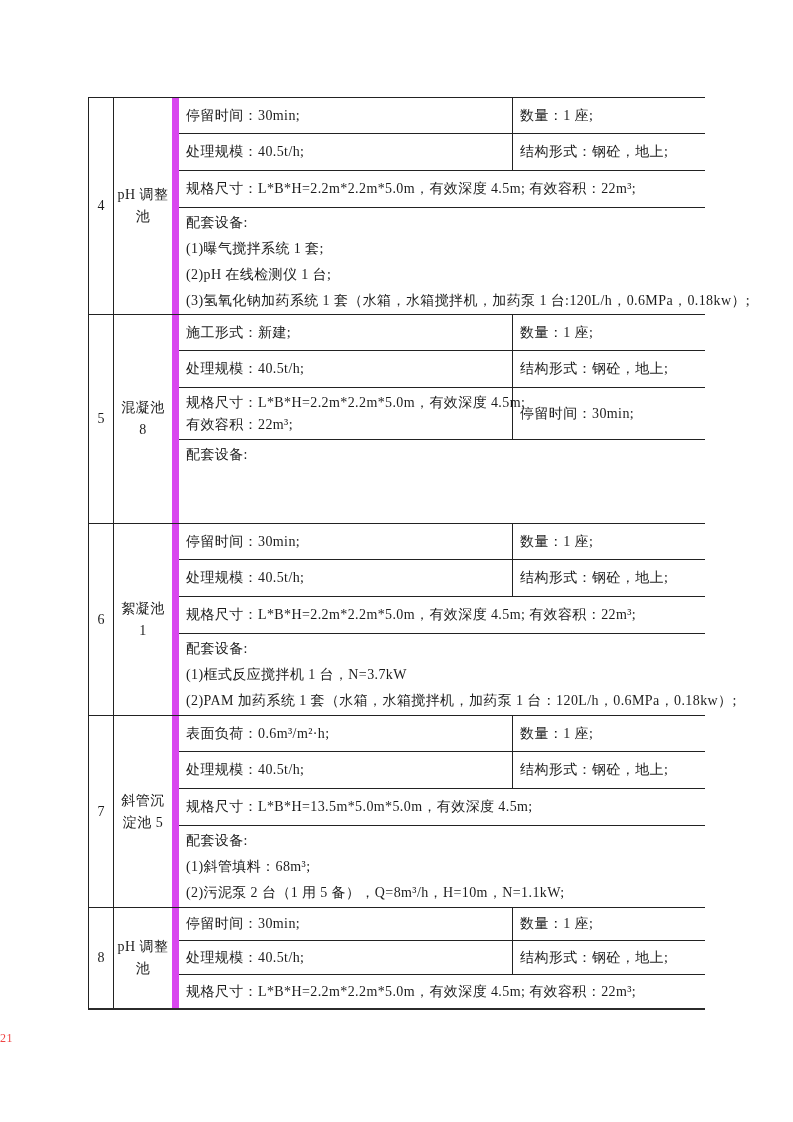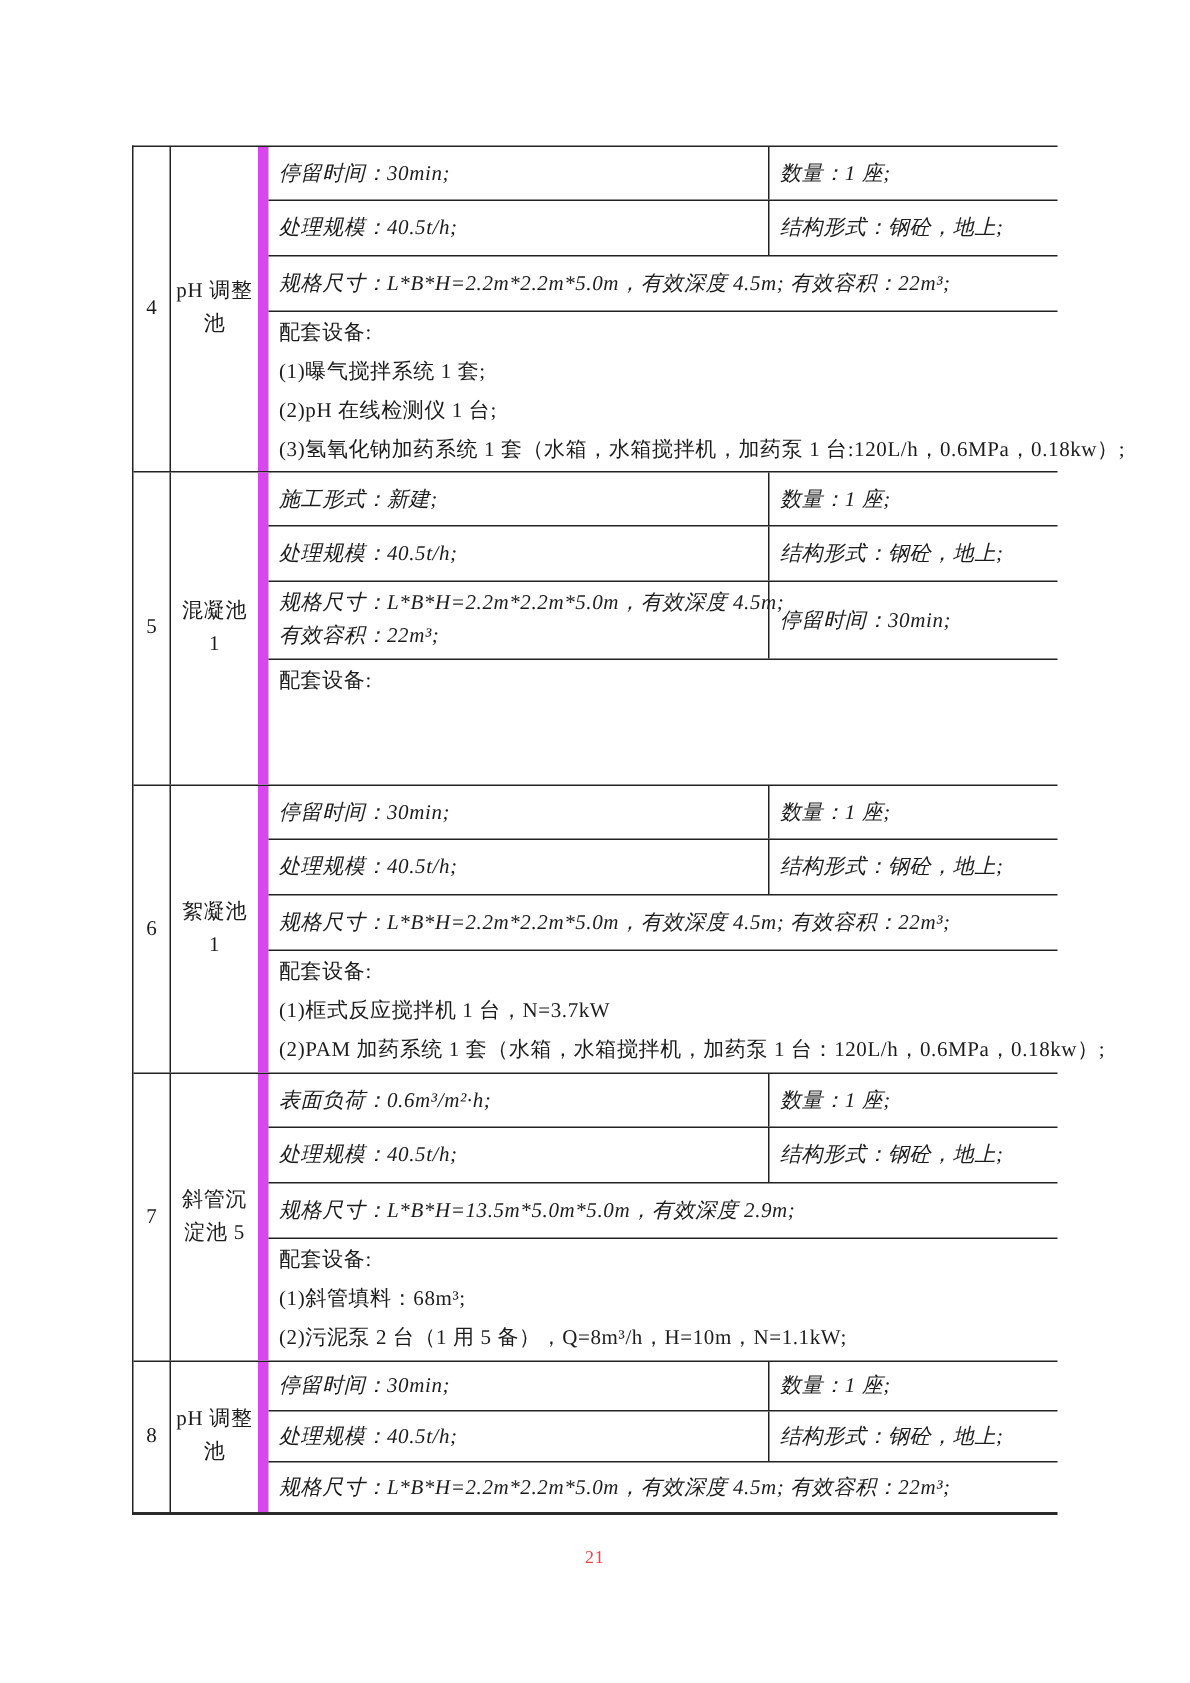--- a/index.html
+++ b/index.html
@@ -63,21 +63,20 @@
   }
   .col-specs > .srow:last-child { border-bottom: none; }
 
   .cell {
     display: flex;
     align-items: center;
     padding: 0 7px;
     font-size: 14px;
     letter-spacing: 0.4px;
     overflow: visible;
-    font-style: italic;
   }
   .cell.left {
     width: 334px;
     border-right: 1px solid #222;
     flex-shrink: 0;
   }
   .cell.right { flex: 1; }
   .cell.full  { flex: 1; }
   .cell.wrap2 { white-space: pre; line-height: 22px; }
 
@@ -99,21 +98,20 @@
   .h34  { height: 34px; }
   .h106 { height: 106px; }
   .h83  { height: 83px; }
   .h81  { height: 81px; }
 
   .page-number {
     position: absolute;
     top: 1031px;
     left: 0;
     width: 100%;
-    text-align: center;
     font-size: 12px;
     color: #ef4444;
     letter-spacing: 0.5px;
   }
 </style>
 </head>
 <body>
 
 <div class="doc-page">
 
@@ -142,21 +140,21 @@
             <div class="eline">(2)pH 在线检测仪 1 台;</div>
             <div class="eline">(3)氢氧化钠加药系统 1 套（水箱，水箱搅拌机，加药泵 1 台:120L/h，0.6MPa，0.18kw）;</div>
           </div>
         </div>
       </div>
     </div>
 
     <div class="block">
       <div class="col-no">5</div>
       <div class="col-name">混凝池
-1</div>
+8</div>
       <div class="col-specs">
         <div class="srow h36">
           <div class="cell left">施工形式：新建;</div>
           <div class="cell right">数量：1 座;</div>
         </div>
         <div class="srow h37">
           <div class="cell left">处理规模：40.5t/h;</div>
           <div class="cell right">结构形式：钢砼，地上;</div>
         </div>
         <div class="srow h52">
@@ -205,21 +203,21 @@
       <div class="col-specs">
         <div class="srow h36">
           <div class="cell left">表面负荷：0.6m³/m²·h;</div>
           <div class="cell right">数量：1 座;</div>
         </div>
         <div class="srow h37">
           <div class="cell left">处理规模：40.5t/h;</div>
           <div class="cell right">结构形式：钢砼，地上;</div>
         </div>
         <div class="srow h37">
-          <div class="cell full">规格尺寸：L*B*H=13.5m*5.0m*5.0m，有效深度 2.9m;</div>
+          <div class="cell full">规格尺寸：L*B*H=13.5m*5.0m*5.0m，有效深度 4.5m;</div>
         </div>
         <div class="srow h81">
           <div class="equip">
             <div class="eline">配套设备:</div>
             <div class="eline">(1)斜管填料：68m³;</div>
             <div class="eline">(2)污泥泵 2 台（1 用 5 备），Q=8m³/h，H=10m，N=1.1kW;</div>
           </div>
         </div>
       </div>
     </div>

